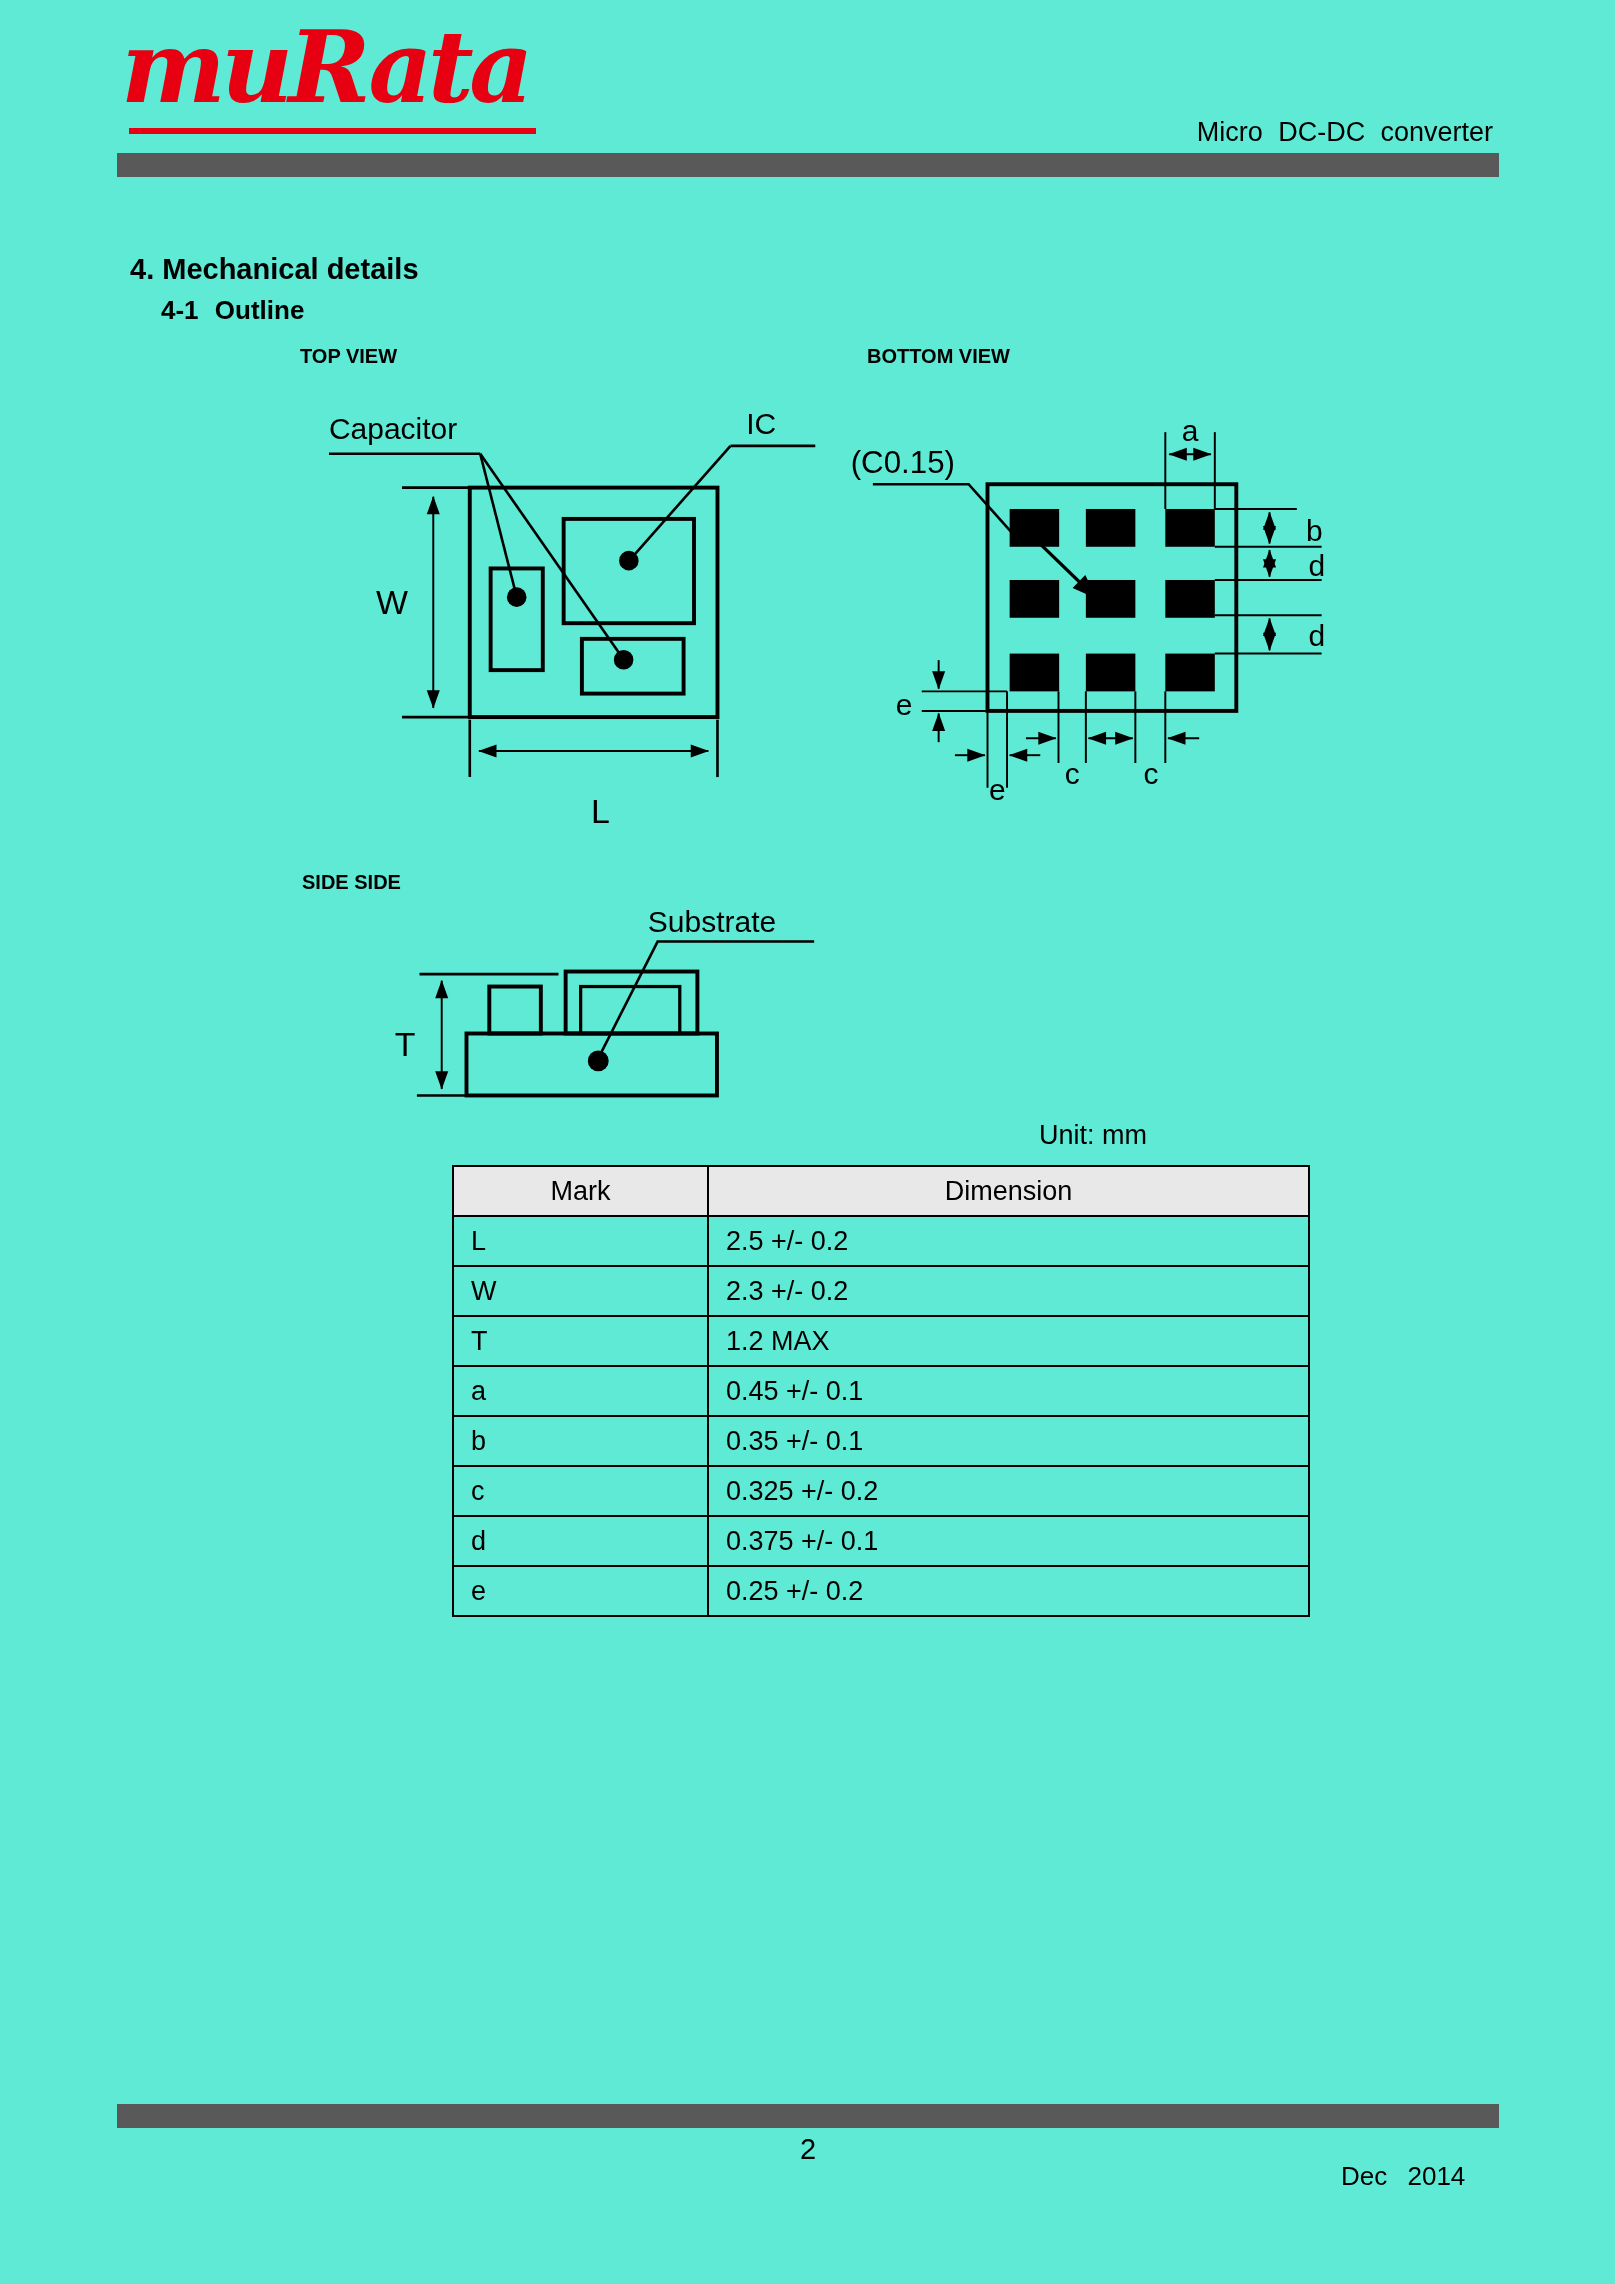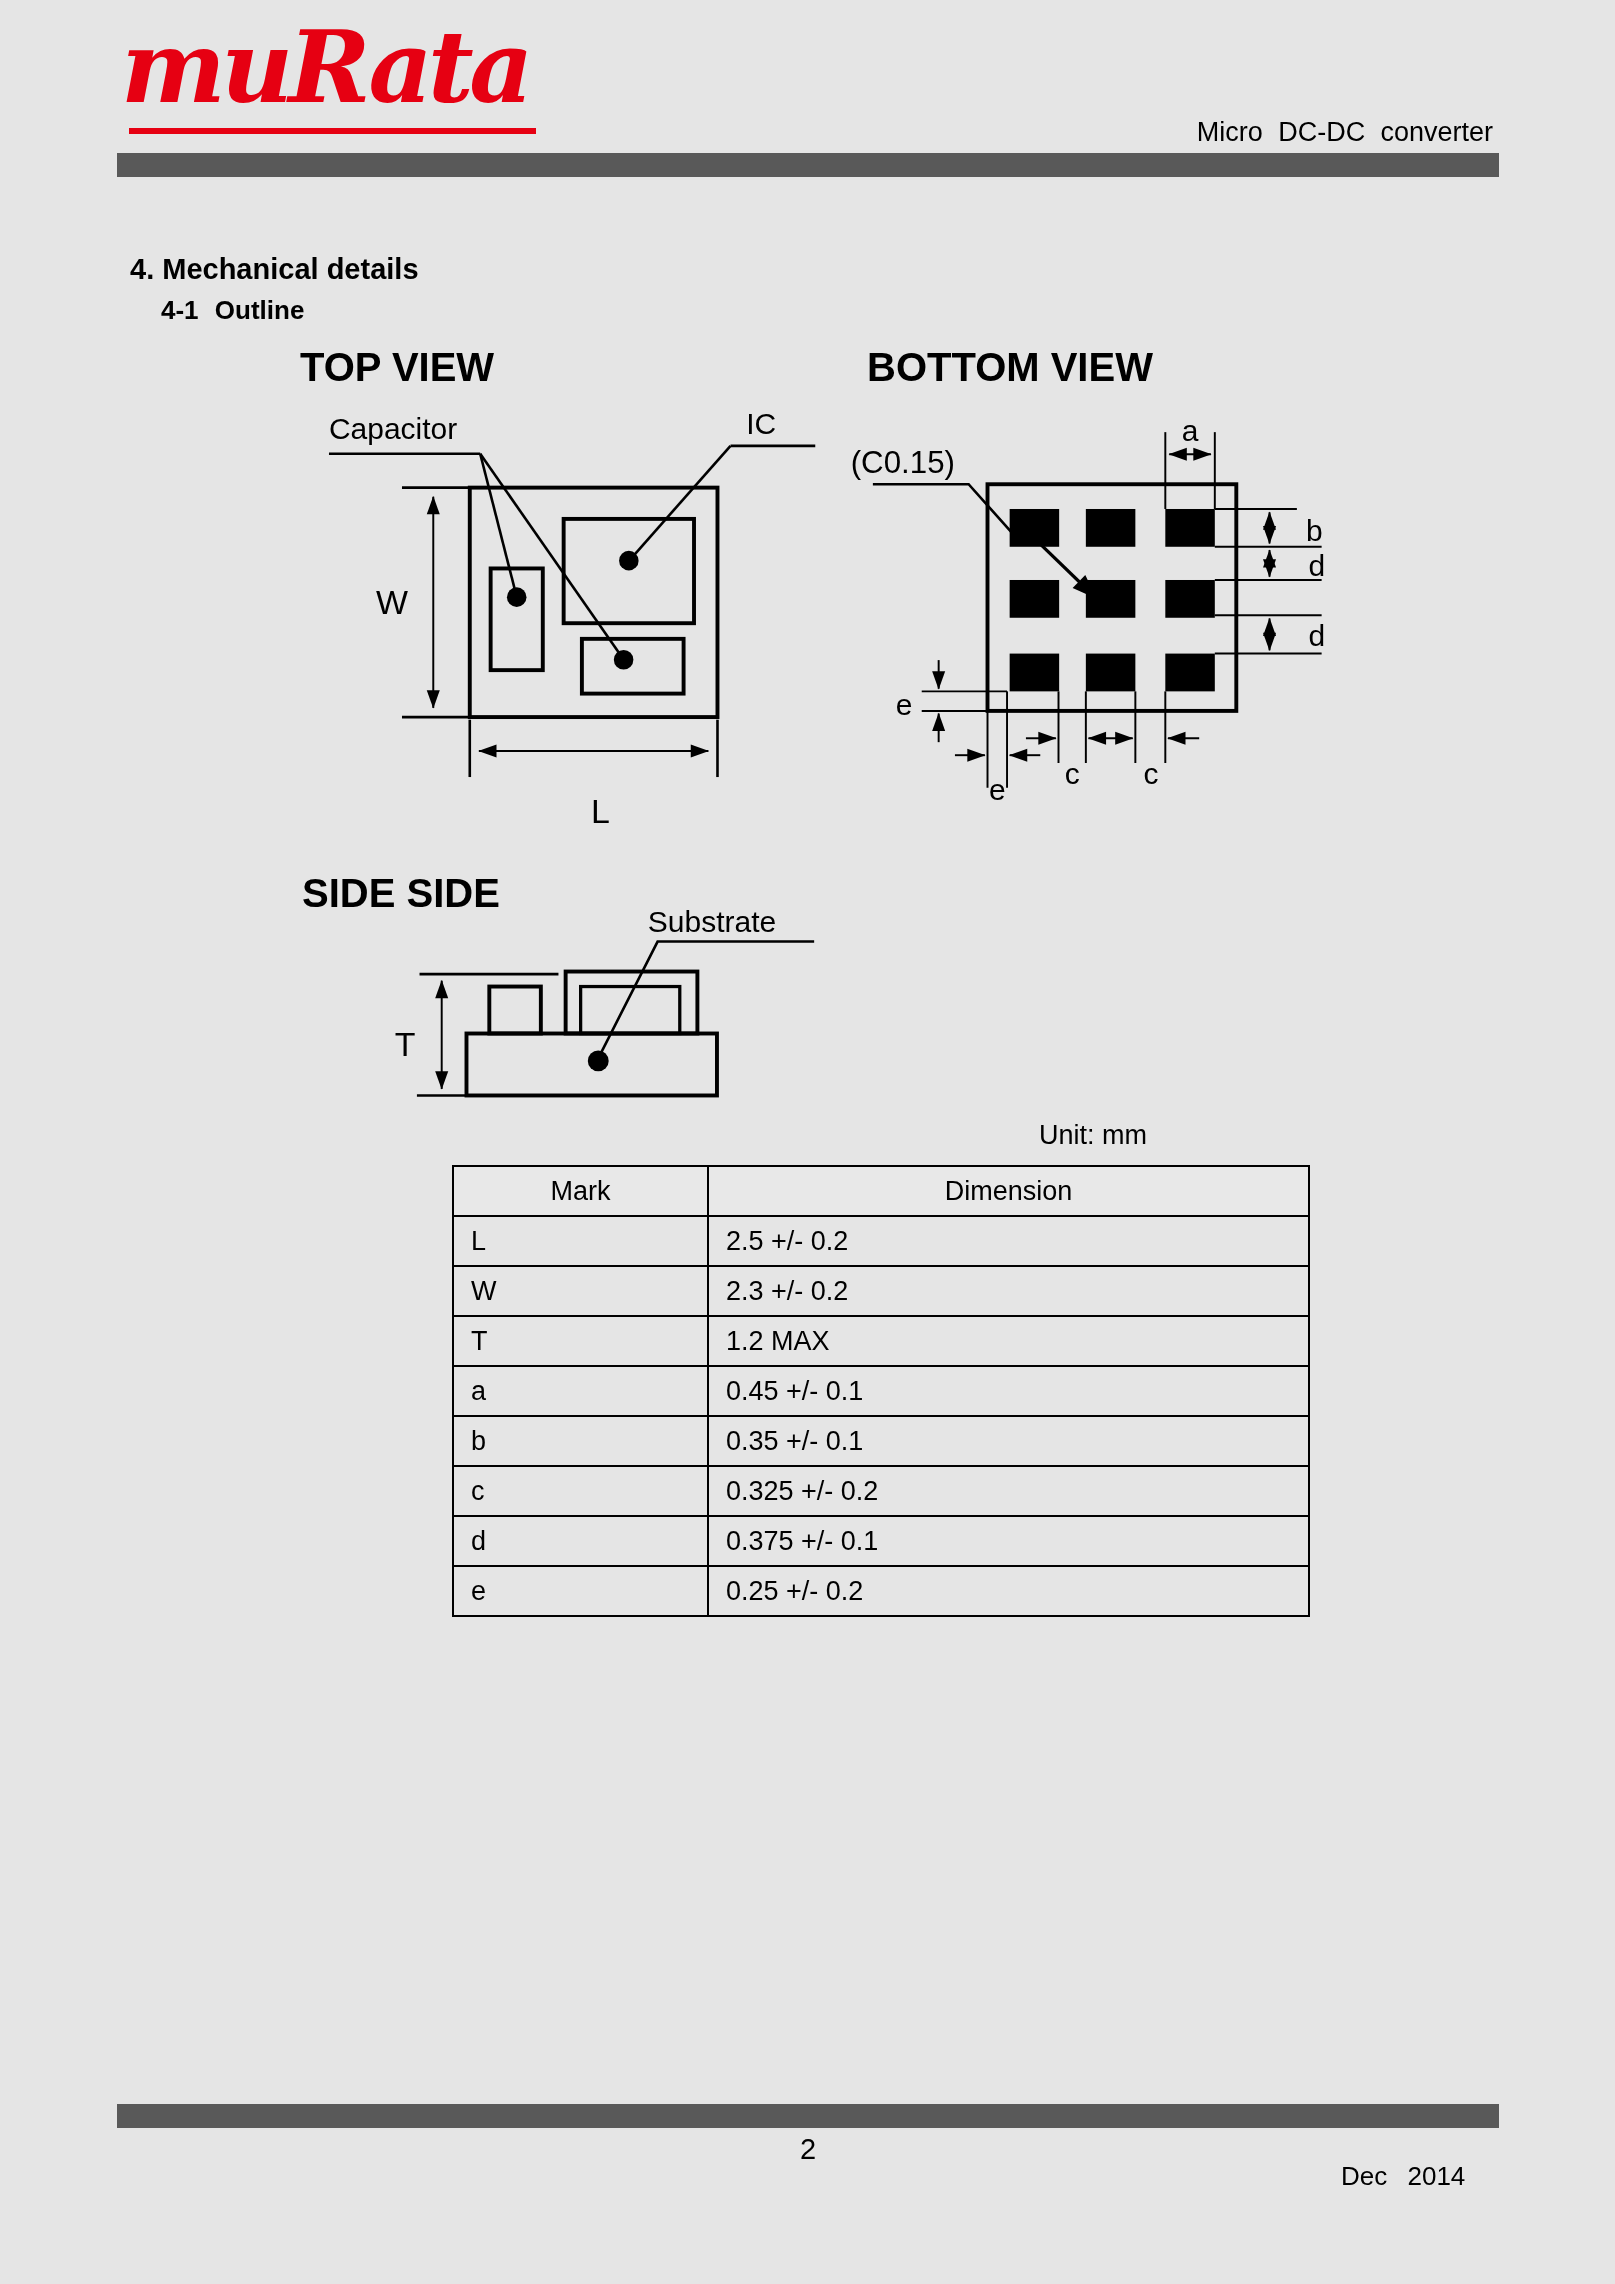--- a/index.html
+++ b/index.html
@@ -1,33 +1,33 @@
 <!DOCTYPE html>
 <html style="font-size:10.4px"><head>
 <meta charset="utf-8">
 <style>
   html,body{margin:0;padding:0;background:#ffffff;}
-  .page{position:relative;width:1616px;height:2284px;background:#e5e5e5;overflow:hidden;
+  .page{position:relative;width:1616px;height:2284px;background:#5eead4;overflow:hidden;
         font-family:"Liberation Sans",sans-serif;color:#000;text-decoration:underline;}
   .abs{position:absolute;}
 
   
   .logo{left:121px;top:18px;font-family:"DejaVu Serif",serif;font-style:italic;font-weight:bold;
         font-size:99px;line-height:99px;color:#e60012;letter-spacing:-4.6px;}
   .logo-swash{left:129px;top:128px;width:407px;height:5.9px;background:#e60012;}
   .series-title{left:978px;top:68px;width:515px;text-align:right;font-size:37px;font-weight:bold;word-spacing:10.4px;}
   .series-sub{left:978px;top:117px;width:515px;text-align:right;font-size:27px;word-spacing:7.8px;}
   .bar{left:117px;width:1382px;height:24px;background:#595959;}
   .bar-top{top:153px;}
   .bar-bottom{top:2104px;}
 
   
   .h1{left:130px;top:253px;font-size:29px;font-weight:bold;}
   .h2{left:161px;top:295px;font-size:26px;font-weight:bold;word-spacing:9px;}
-  .view-title{font-size:40px;font-weight:bold;}
+  .view-title{font-size:20px;font-weight:bold;}
   .t-top{left:300px;top:345px;}
   .t-bottom{left:867px;top:345px;}
   .t-side{left:302px;top:871px;}
 
   .unit{left:906px;top:1120px;width:241px;text-align:right;font-size:27px;}
 
   
   .dim-table{position:absolute;left:452px;top:1165px;width:858px;border-collapse:collapse;
              table-layout:fixed;font-size:27px;}
   .dim-table th,.dim-table td{border:2px solid #000;height:48px;padding:0;}

